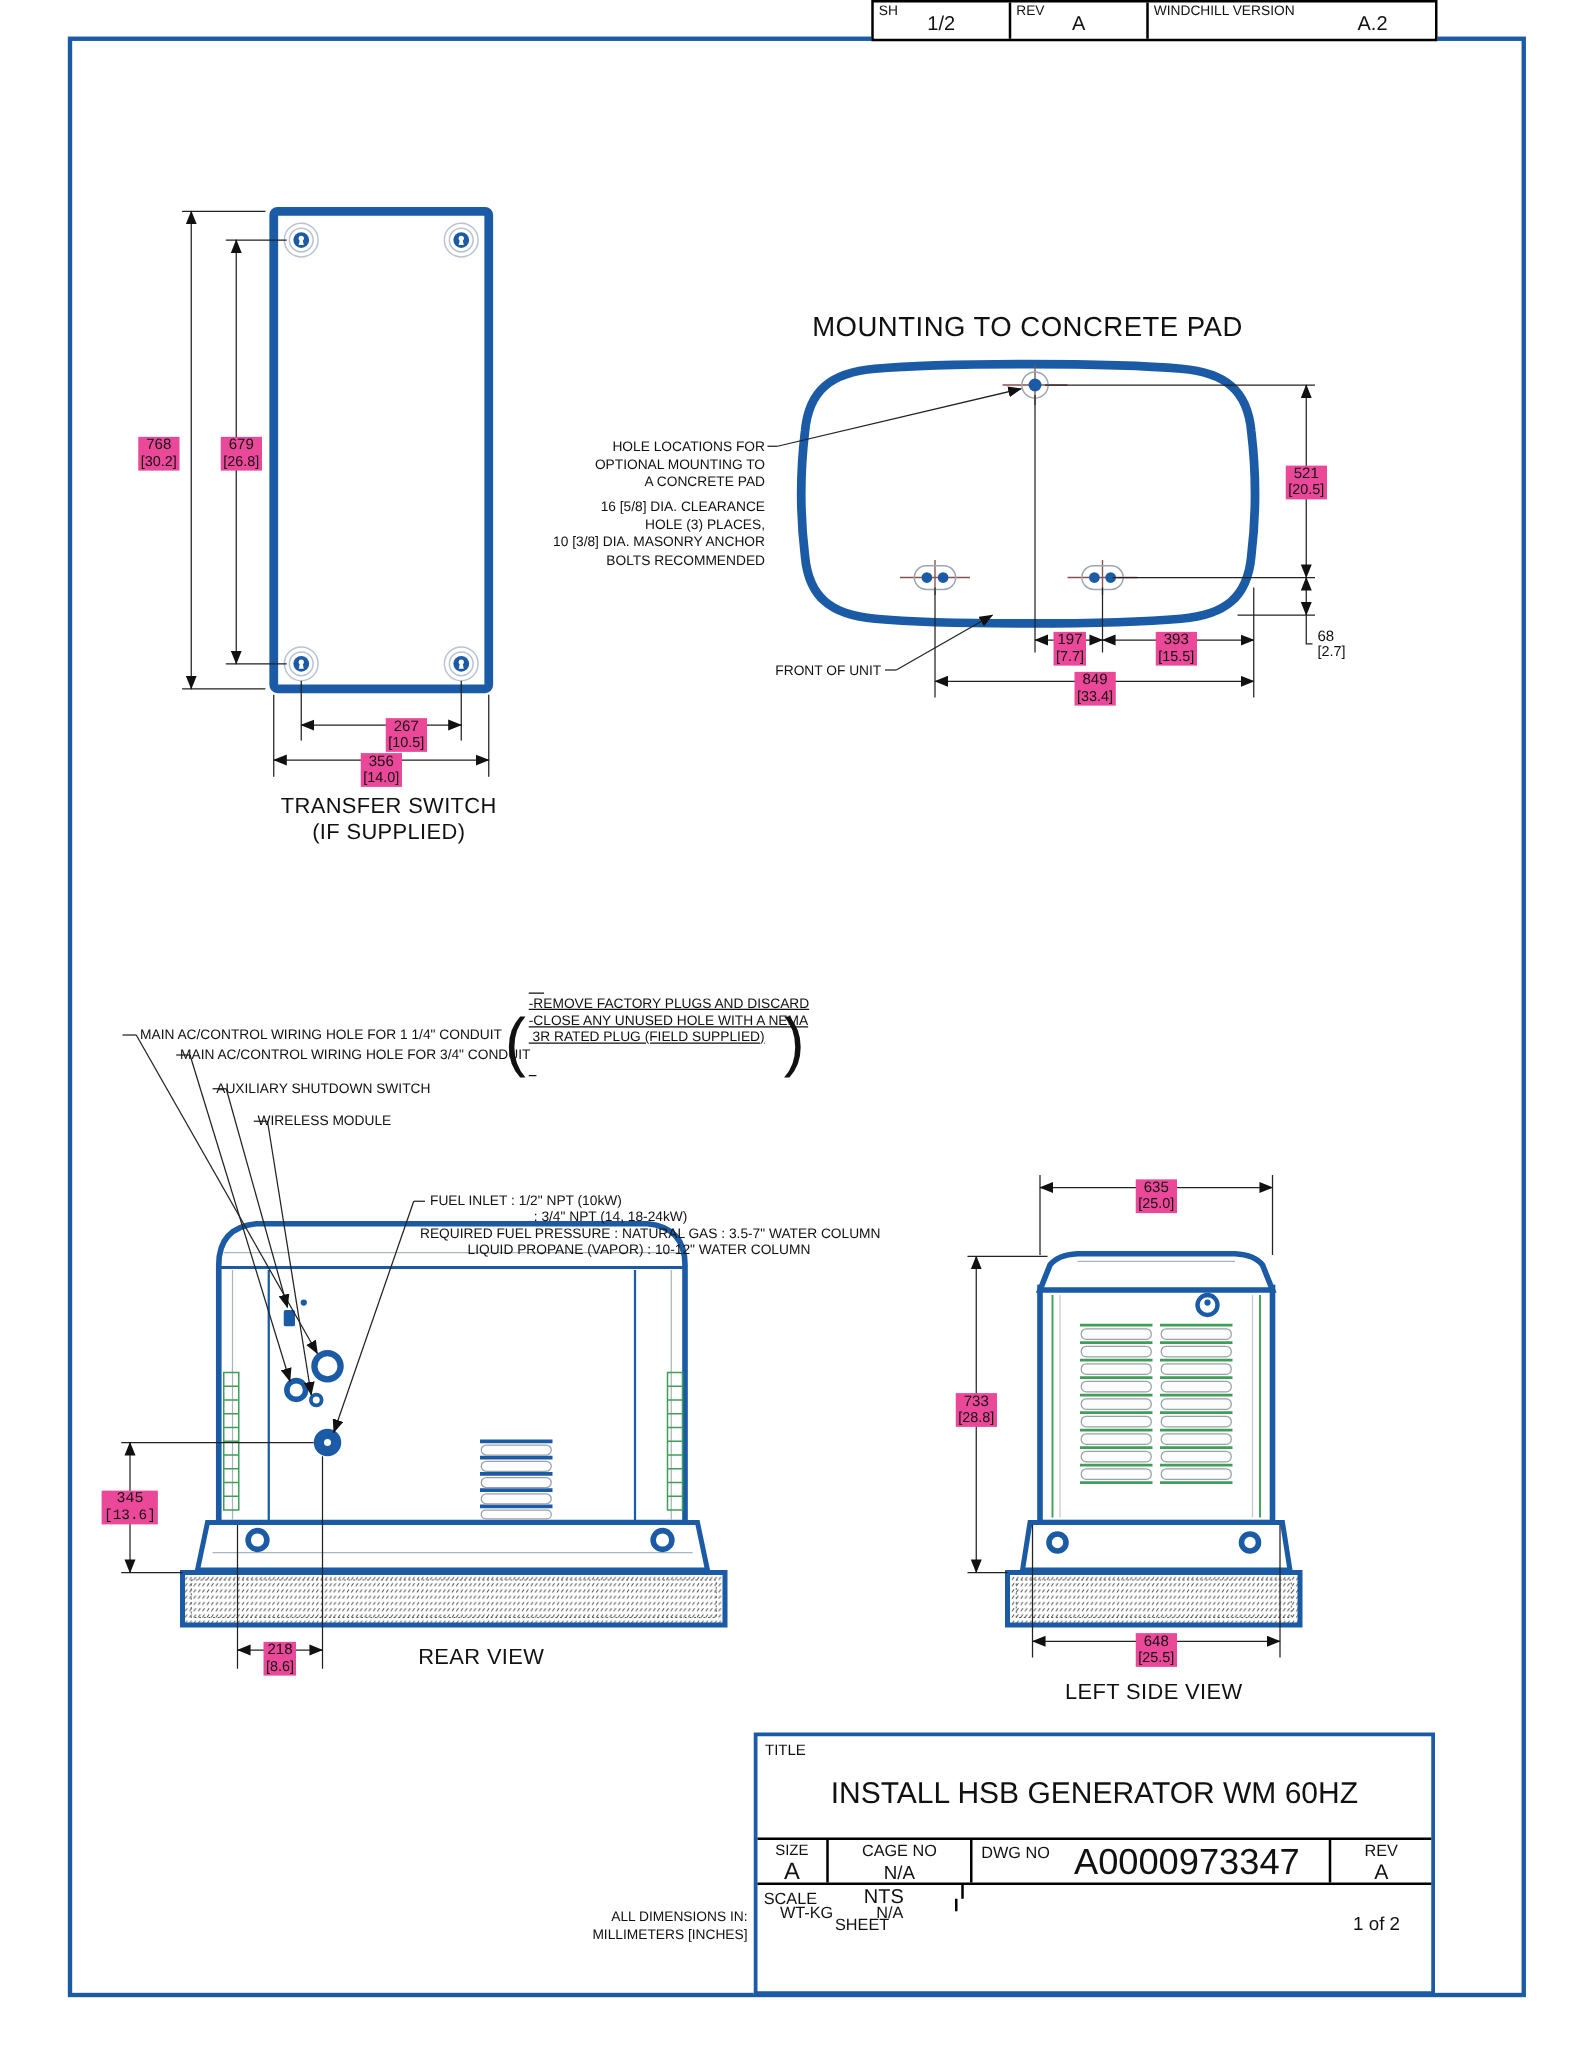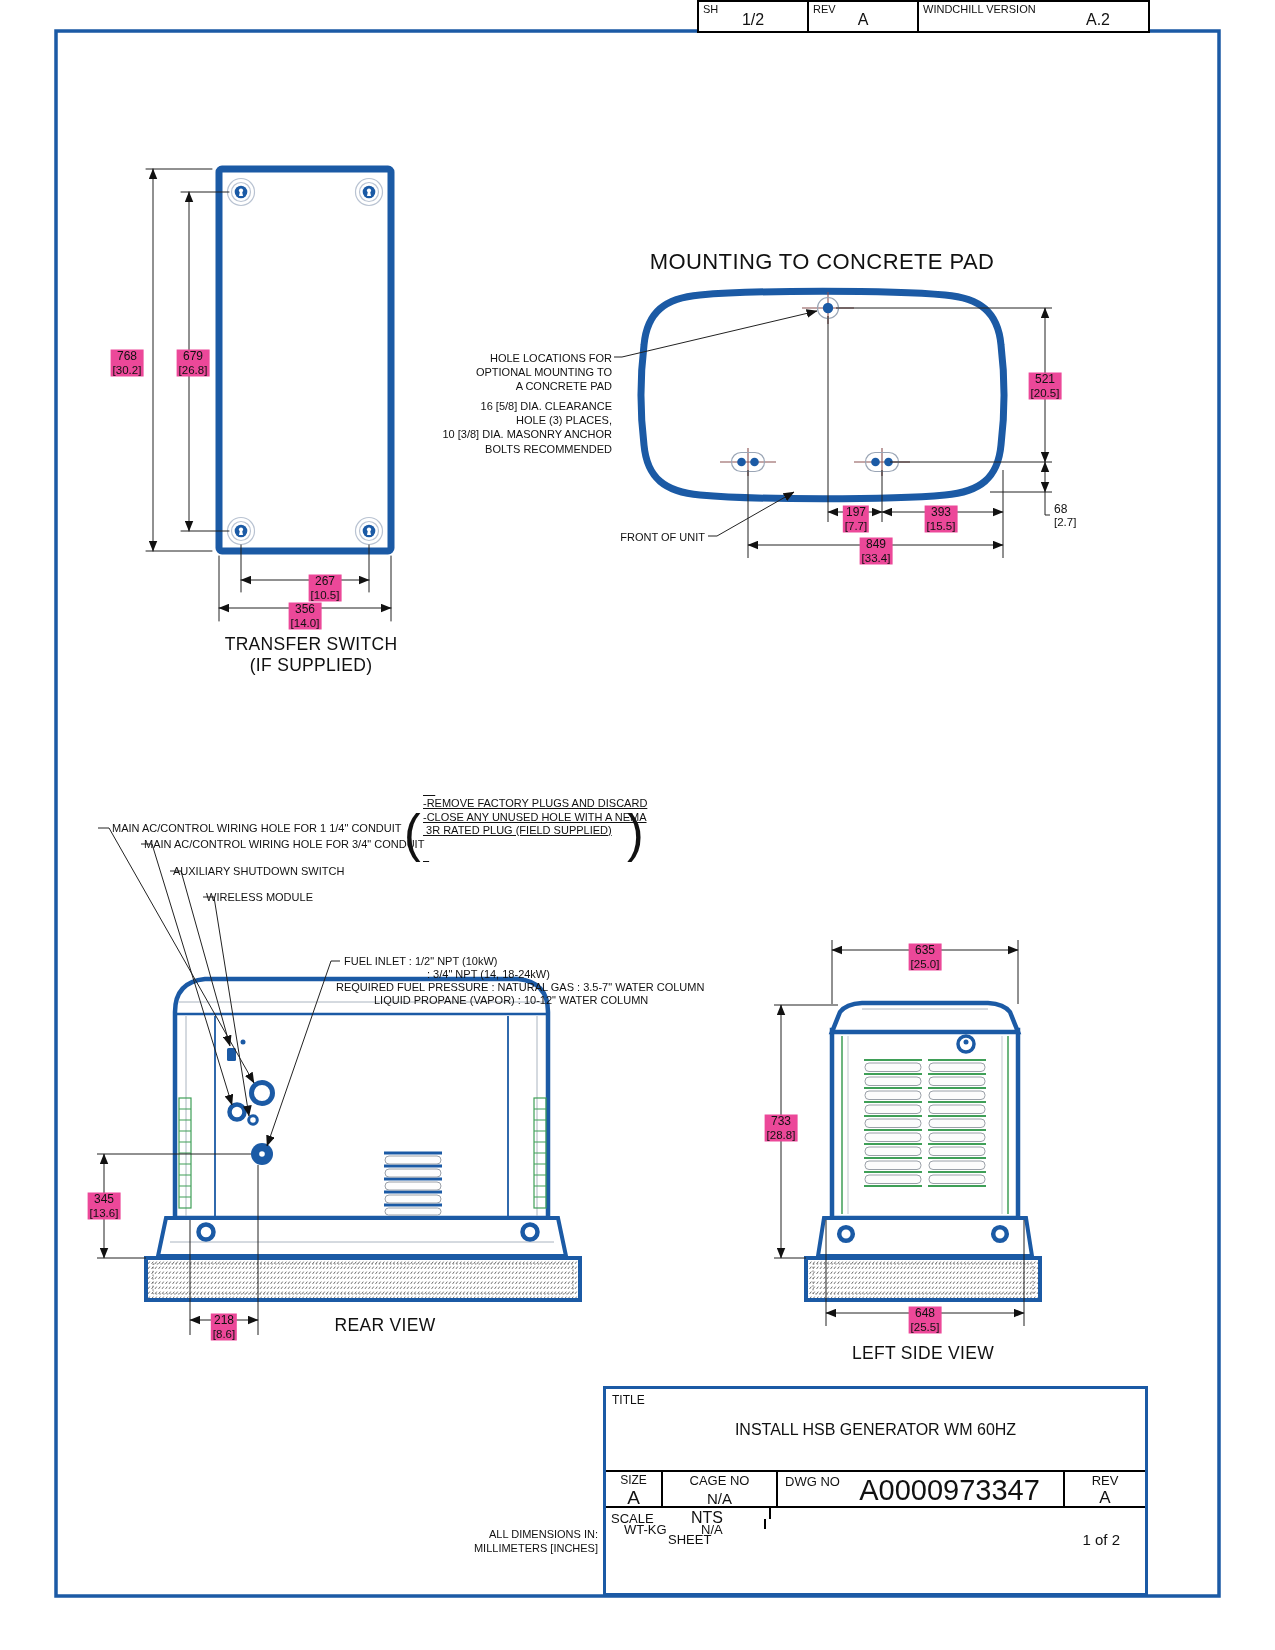--- a/index.html
+++ b/index.html
@@ -22,21 +22,21 @@
   .hdr .cell{position:relative;height:100%;box-sizing:border-box;}
   .hdr .cell .hl{position:absolute;left:4px;top:1px;font-size:11px;}
   .hdr .cell .hv{position:absolute;width:100%;text-align:center;top:9px;font-size:16px;}
   
   .tblock{position:absolute;left:603px;top:1386px;width:545px;height:210px;background:#fff;
           border:3px solid #1b5aa5;box-sizing:border-box;}
   .tb-row{box-sizing:border-box;position:relative;}
   .tb-banner{height:62px;border-bottom:2px solid #000;display:flex;align-items:center;justify-content:center;}
   .tb-title{height:83px;border-bottom:2px solid #000;}
   .tb-title .tl{position:absolute;left:6px;top:4px;font-size:12px;}
-  .tb-title .tv{position:absolute;width:100%;text-align:center;top:32px;font-size:16px;}
+  .tb-title .tv{position:absolute;width:100%;text-align:center;top:32px;font-size:24px;}
   .tb-size{height:36px;border-bottom:2px solid #000;display:flex;}
   .tb-size .c{position:relative;height:100%;box-sizing:border-box;}
   .tb-scale{height:21px;display:flex;flex-direction:column;}
   .tb-scale .c{position:relative;height:100%;box-sizing:border-box;}
   .brd{border-right:2px solid #000;}
   .sm{font-size:12px;} 
 </style>
 </head>
 <body>
 
@@ -335,21 +335,21 @@
   <div class="lbl pre" style="left:423px;top:771px;line-height:13.2px;text-decoration:underline;">
     <div>-REMOVE FACTORY PLUGS AND DISCARD</div><div>-CLOSE ANY UNUSED HOLE WITH A NEMA</div><div> 3R RATED PLUG (FIELD SUPPLIED)</div>
   </div>
   <div class="paren" style="left:627px;top:808px;">)</div>
 
   <div class="lbl" style="left:344px;top:955px;">FUEL INLET : 1/2" NPT (10kW)</div>
   <div class="lbl" style="left:427px;top:968px;">: 3/4" NPT (14, 18-24kW)</div>
   <div class="lbl" style="left:336px;top:981px;">REQUIRED FUEL PRESSURE : NATURAL GAS : 3.5-7" WATER COLUMN</div>
   <div class="lbl" style="left:374px;top:994px;">LIQUID PROPANE (VAPOR) : 10-12" WATER COLUMN</div>
 
-  <div class="dim" style="left:104px;top:1206px;">
+  <div class="dim" style="left:104px;top:1206px;font-family:Liberation Mono, monospace;">
     <div>345</div>
       <div class="in">[13.6]</div>
   </div>
   <div class="dim" style="left:224px;top:1327px;">
     <div>218</div>
       <div class="in">[8.6]</div>
   </div>
   <div class="cap" style="left:385px;top:1315px;">REAR VIEW</div>
 
   <div class="dim" style="left:925px;top:957px;">

